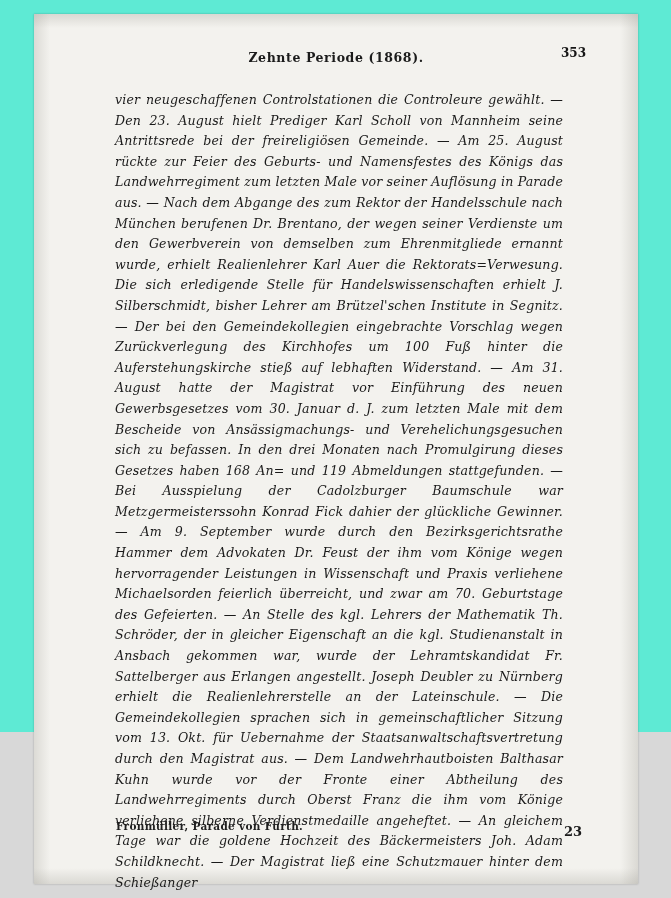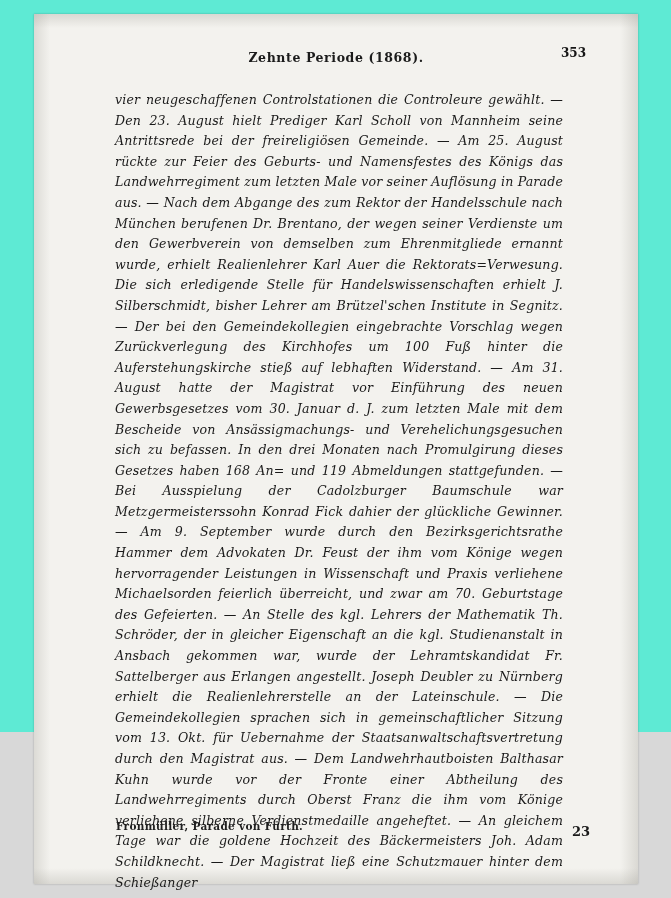--- a/index.html
+++ b/index.html
@@ -85,21 +85,21 @@
     left: 82px;
     top: 0;
     font-family: "DejaVu Serif", serif;
     font-size: 10.5px;
     font-weight: bold;
     color: #1f1f1f;
     letter-spacing: 0.3px;
   }
   .folio {
     position: absolute;
-    right: 48px;
+    right: 56px;
     top: 4px;
     font-family: "DejaVu Serif", serif;
     font-size: 13px;
     font-weight: bold;
     color: #1a1a1a;
   }
   
   .edge-shade-top {
     position: absolute;
     left: 0; top: 0; width: 604px; height: 14px;

